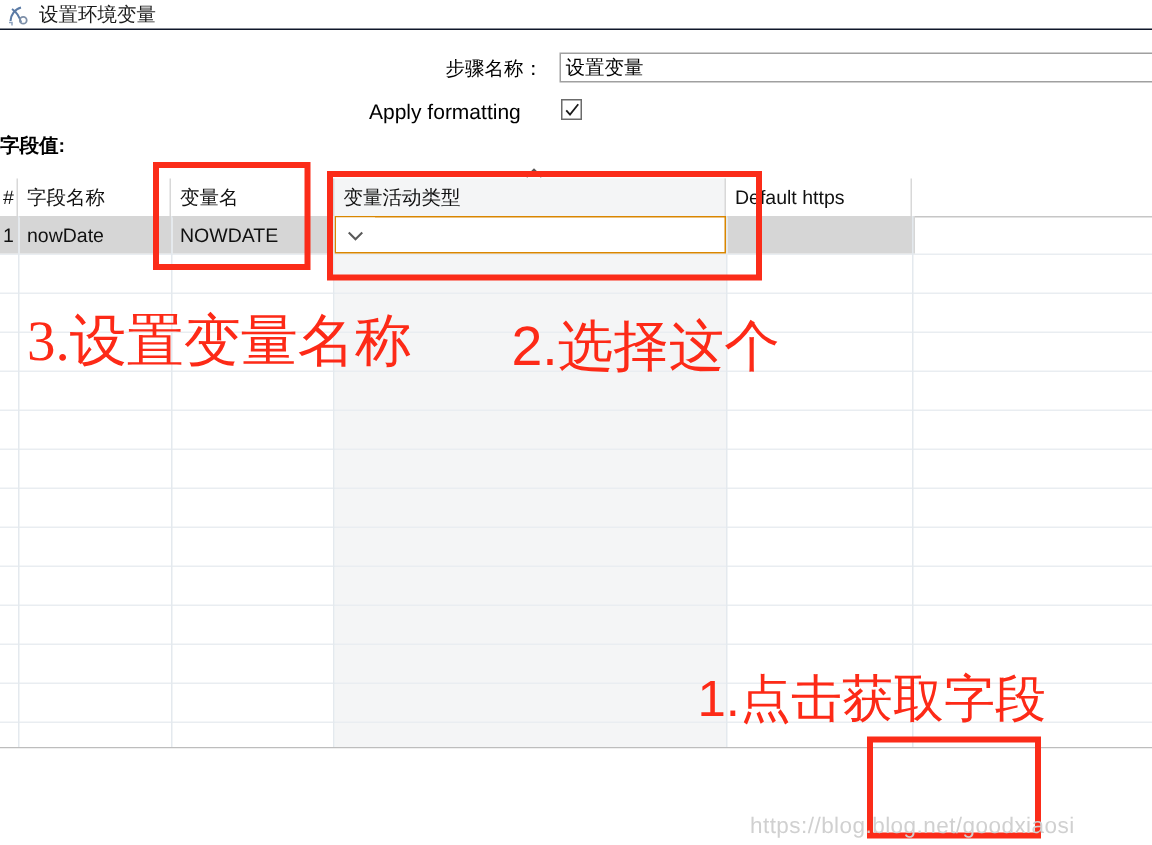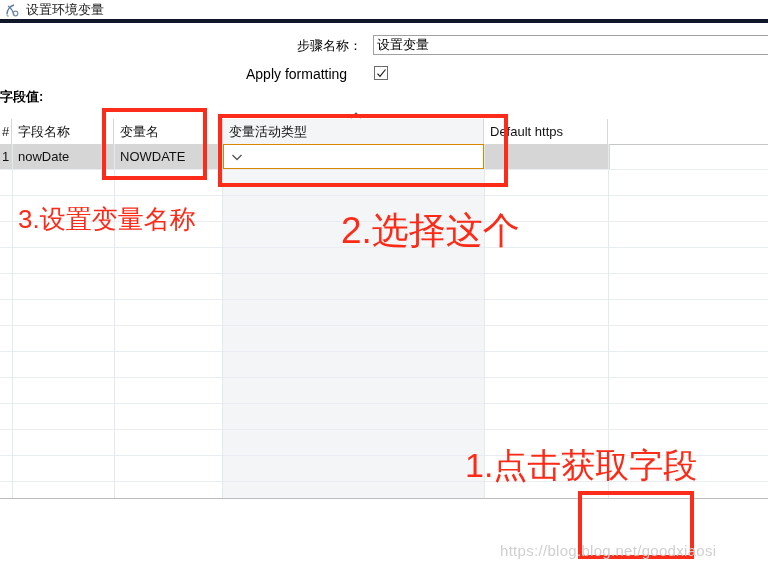--- a/index.html
+++ b/index.html
@@ -16,21 +16,21 @@
     overflow: hidden;
     position: relative;
   }
 
   
   #titlebar {
     position: absolute;
     left: 0; top: 0;
     width: 768px; height: 19px;
     background: #ffffff;
-    border-bottom: 4px solid #0f172a;
+    border-bottom: 1px solid #0f172a;
     display: flex;
     align-items: center;
   }
   #title-icon {
     width: 16px; height: 16px;
     margin-left: 4px;
     margin-right: 6px;
     position: relative;
     flex: 0 0 auto;
   }
@@ -232,21 +232,21 @@
   #ann-box-type    { left: 218px; top: 114px; width: 290px; height: 73px; }
   #ann-box-getfld  { left: 578px; top: 491px; width: 116px; height: 68px; }
 
   .ann-text {
     position: absolute;
     color: #fd2a17;
     font-family: "Liberation Sans", "DejaVu Sans", sans-serif;
     white-space: nowrap;
     pointer-events: none;
   }
-  #ann-3 { left: 18px;  top: 202px; font-size: 26px; }
+  #ann-3 { left: 18px;  top: 202px; font-size: 38px; font-family: Liberation Serif, serif; }
   #ann-2 { left: 341px; top: 206px; font-size: 37px; }
   #ann-1 { left: 465px; top: 443px; font-size: 34px; }
 
   
   #watermark {
     position: absolute;
     left: 500px; top: 542px;
     font-size: 15px;
     color: #d0d0d0;
     letter-spacing: 0.3px;

